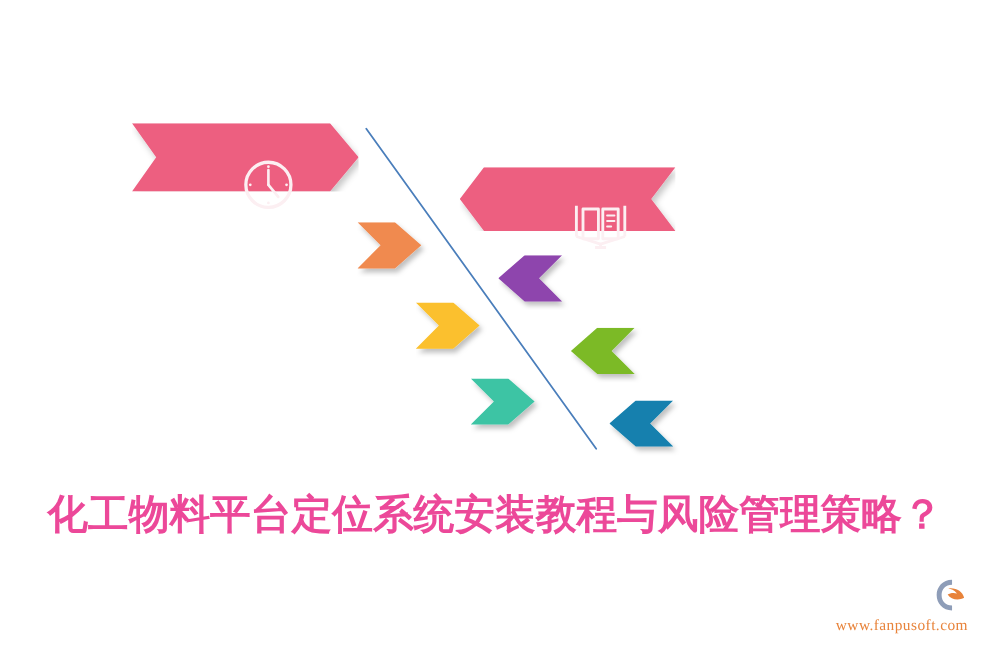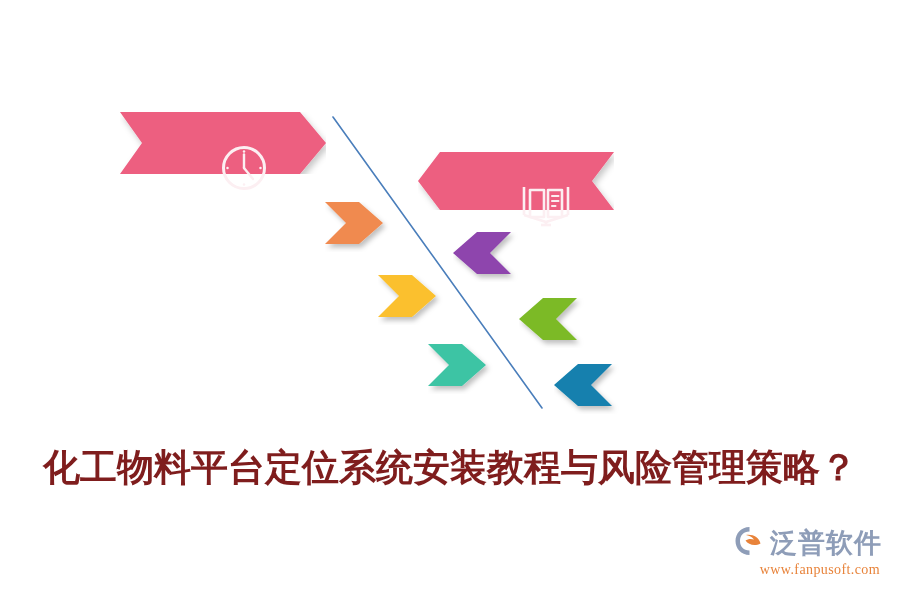--- a/index.html
+++ b/index.html
@@ -194,28 +194,27 @@
     <svg width="68" height="50" viewBox="0 0 68 50">
       <defs>
           <filter id="c6" x="-30%" y="-30%" width="190%" height="190%">
         <feDropShadow dx="2.5" dy="3.5" stdDeviation="2.6" flood-color="#000000" flood-opacity="0.25"></feDropShadow>
           </filter>
         </defs>
       <path filter="url(#c6)" d="M0,21 L24,0 L58,0 L37,21 L58,42 L24,42 Z" fill="#1380AE"></path>
     </svg>
   </div>
 
-  <div id="title" style="color: #7f1d1d; text-align: center;">化工物料平台定位系统安装教程与风险管理策略？</div>
+  <div id="title" style="color: #ec4899; text-align: center;">化工物料平台定位系统安装教程与风险管理策略？</div>
 
   <div id="logo">
     <div id="logo-row">
       <span>
         <svg width="32" height="30" viewBox="0 0 32 30">
           <path d="M15.5,1 C7,1 1.5,7.5 1.5,15 C1.5,22.5 7,29 15.5,29 L15.5,24.5 C9.5,24.5 6,20.5 6,15 C6,9.5 9.5,5.5 15.5,5.5 Z" fill="#8E9DB8"></path>
           <path d="M12,9 C19,8 25,11.5 26.5,17.5 C21,20.5 14.5,19 11.5,14.5 C13.5,13 17,12.5 20,13.5 C17.5,10.5 14.5,9.3 12,9 Z" fill="#E8833A"></path>
         </svg>
       </span>
-      <span id="logo-word" style="color: rgb(142, 157, 184);">泛普软件</span>
     </div>
     <div id="logo-url" style="color: rgb(232, 131, 58);">www.fanpusoft.com</div>
   </div>
 
 </div>
 
 </body></html>

